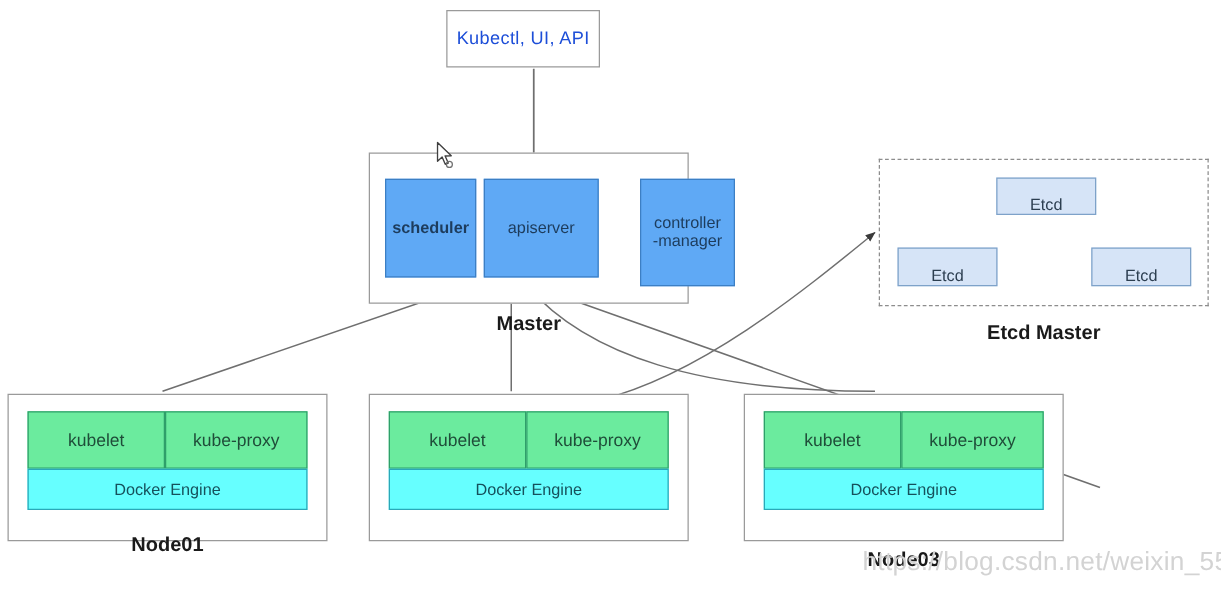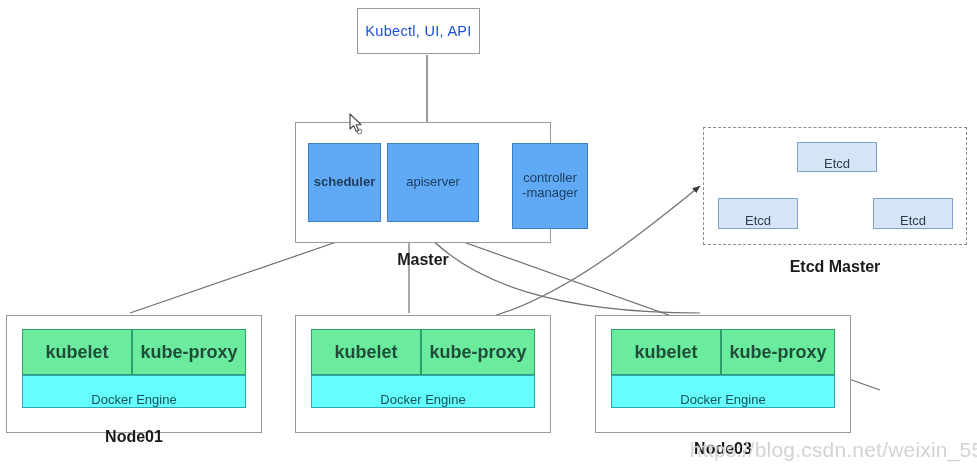--- a/index.html
+++ b/index.html
@@ -107,33 +107,32 @@
   #node03-outer { left: 595px; }
 
   .sub-green {
     position: absolute;
     box-sizing: border-box;
     background: #6beb9e;
     border: 1px solid #2f9f6a;
     display: flex;
     align-items: center;
     justify-content: center;
-    font-size: 18px;
+    font-size: 14px;
     color: #1f4d39;
     height: 46px;
     top: 329px;
-    font-weight: bold;
   }
   .sub-cyan {
     position: absolute;
     box-sizing: border-box;
     background: #66ffff;
     border: 1px solid #2aa8b8;
     display: flex;
-    align-items: flex-end;
+    align-items: center;
     justify-content: center;
     font-size: 13px;
     color: #16515c;
     height: 33px;
     top: 375px;
     width: 224px;
   }
   
   #n1-kubelet { left: 22px;  width: 110px; }
   #n1-proxy   { left: 132px; width: 114px; }

